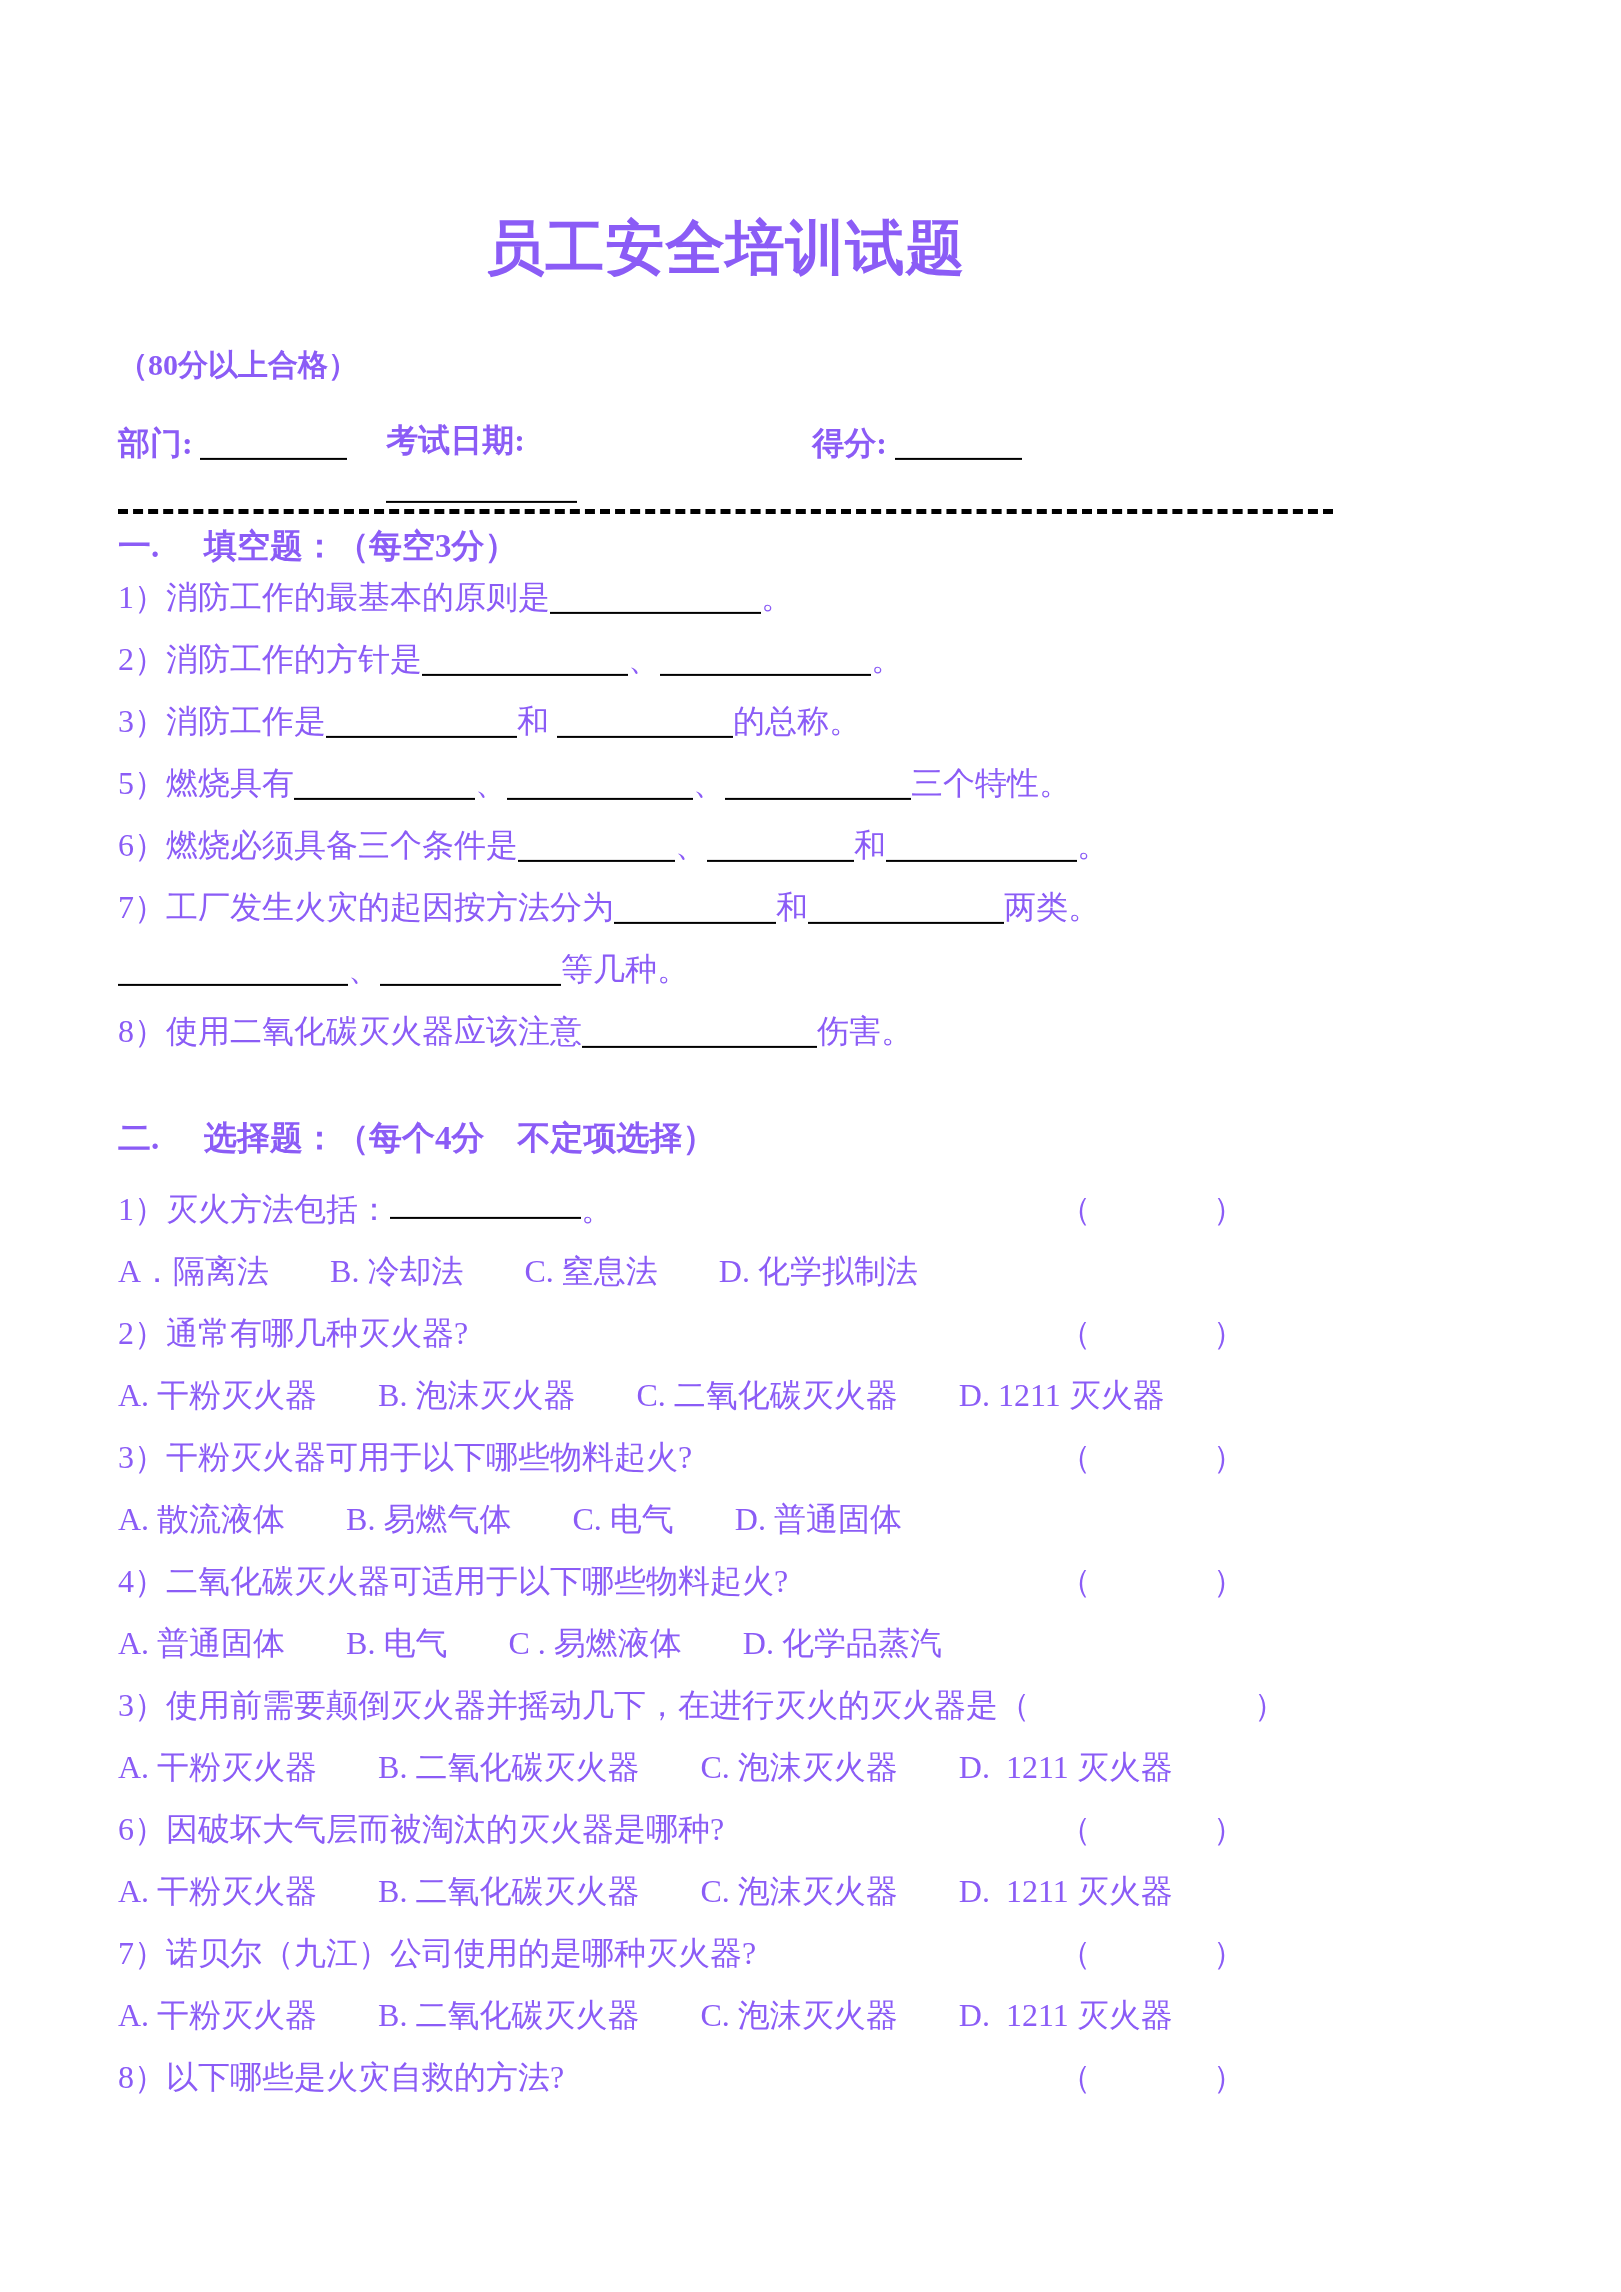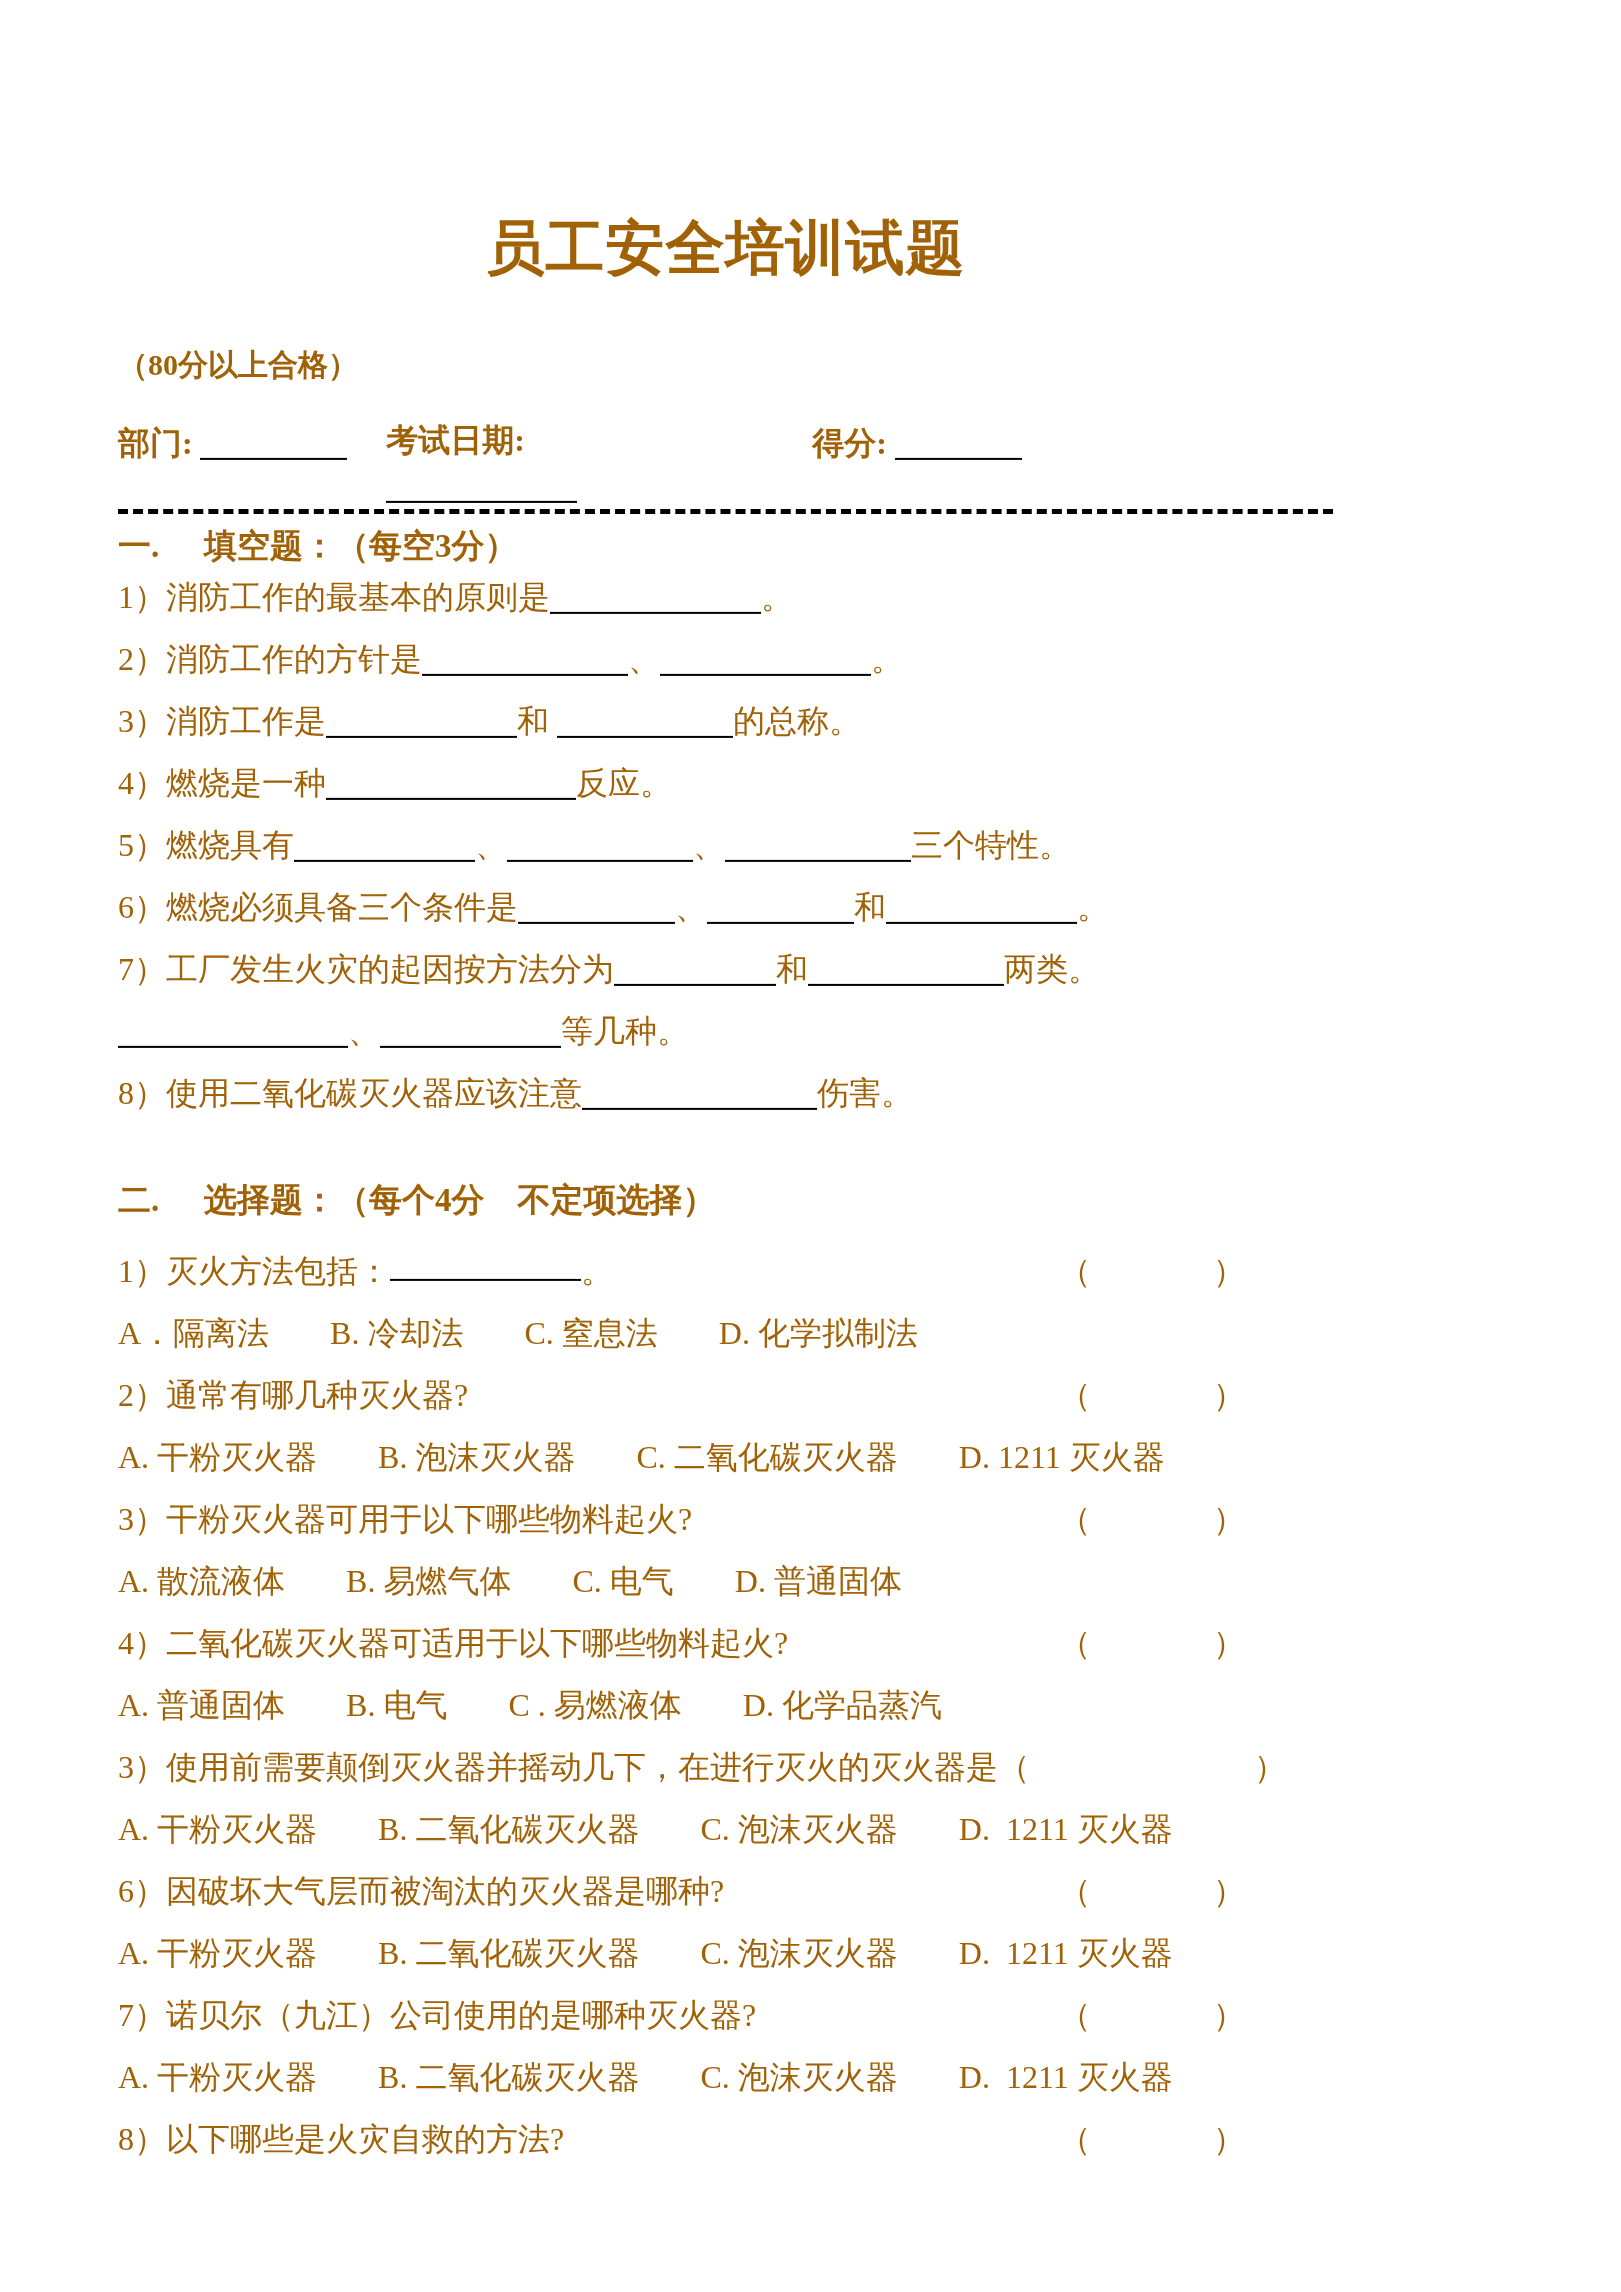--- a/index.html
+++ b/index.html
@@ -1,21 +1,21 @@
 <!DOCTYPE html>
 <html><head>
 <meta charset="utf-8">
 <style>
   html,body{margin:0;padding:0;background:#ffffff;}
   .page{
     position:relative;
     width:1621px;
     height:2293px;
     background:#ffffff;
-    color:#a16207;
+    color:#8b5cf6;
     font-family:"Liberation Serif","DejaVu Serif",serif;
     overflow:hidden;
   }
   .content{
     padding:214px 288px 0 118px; 
   }
   .title{
     font-size:59px;
     font-weight:700;
     text-align:center;
@@ -107,21 +107,20 @@
     <div class="divider"></div>
 
     <div class="s-heading">
       <span class="no">一.</span>
       <span>填空题：（每空3分）</span>
     </div>
     <div id="fill-lines">
         <div class="line"><span class="seg">1）消防工作的最基本的原则是</span><span class="blank" style="width: 211px;"></span><span class="seg">。</span></div>
         <div class="line"><span class="seg">2）消防工作的方针是</span><span class="blank" style="width: 206px;"></span><span class="seg">、</span><span class="blank" style="width: 211px;"></span><span class="seg">。</span></div>
         <div class="line"><span class="seg">3）消防工作是</span><span class="blank" style="width: 191px;"></span><span class="seg">和 </span><span class="blank" style="width: 176px;"></span><span class="seg">的总称。</span></div>
-        <div class="line"><span class="seg">4）燃烧是一种</span><span class="blank" style="width: 250px;"></span><span class="seg">反应。</span></div>
         <div class="line"><span class="seg">5）燃烧具有</span><span class="blank" style="width: 181px;"></span><span class="seg">、</span><span class="blank" style="width: 186px;"></span><span class="seg">、</span><span class="blank" style="width: 186px;"></span><span class="seg">三个特性。</span></div>
         <div class="line"><span class="seg">6）燃烧必须具备三个条件是</span><span class="blank" style="width: 157px;"></span><span class="seg">、</span><span class="blank" style="width: 147px;"></span><span class="seg">和</span><span class="blank" style="width: 191px;"></span><span class="seg">。</span></div>
         <div class="line"><span class="seg">7）工厂发生火灾的起因按方法分为</span><span class="blank" style="width: 162px;"></span><span class="seg">和</span><span class="blank" style="width: 196px;"></span><span class="seg">两类。</span></div>
         <div class="line"><span class="blank" style="width: 230px;"></span><span class="seg">、</span><span class="blank" style="width: 181px;"></span><span class="seg">等几种。</span></div>
         <div class="line"><span class="seg">8）使用二氧化碳灭火器应该注意</span><span class="blank" style="width: 235px;"></span><span class="seg">伤害。</span></div>
       </div>
 
     <div class="s-heading s2">
       <span class="no">二.</span>
       <span>选择题：（每个4分　不定项选择）</span>

